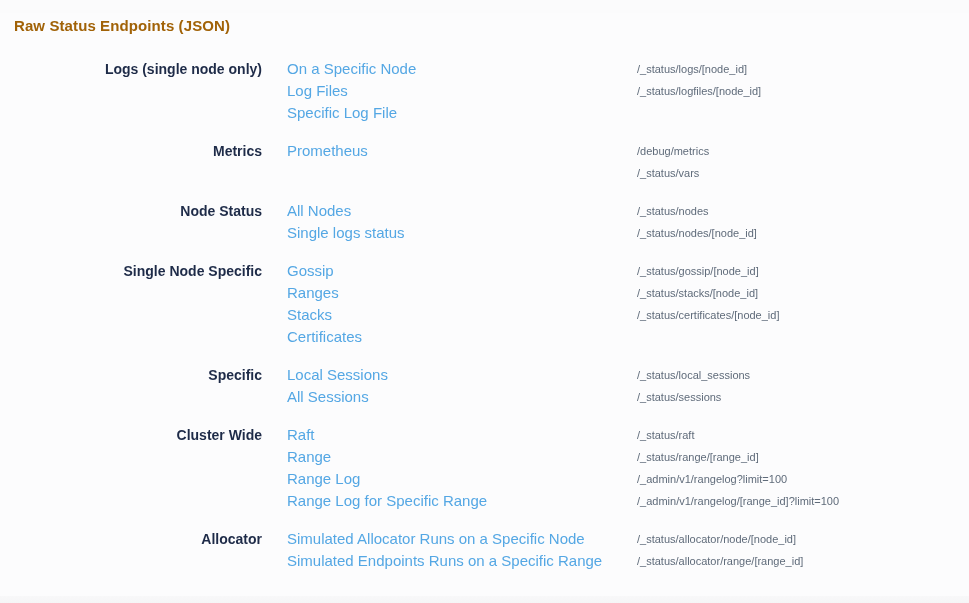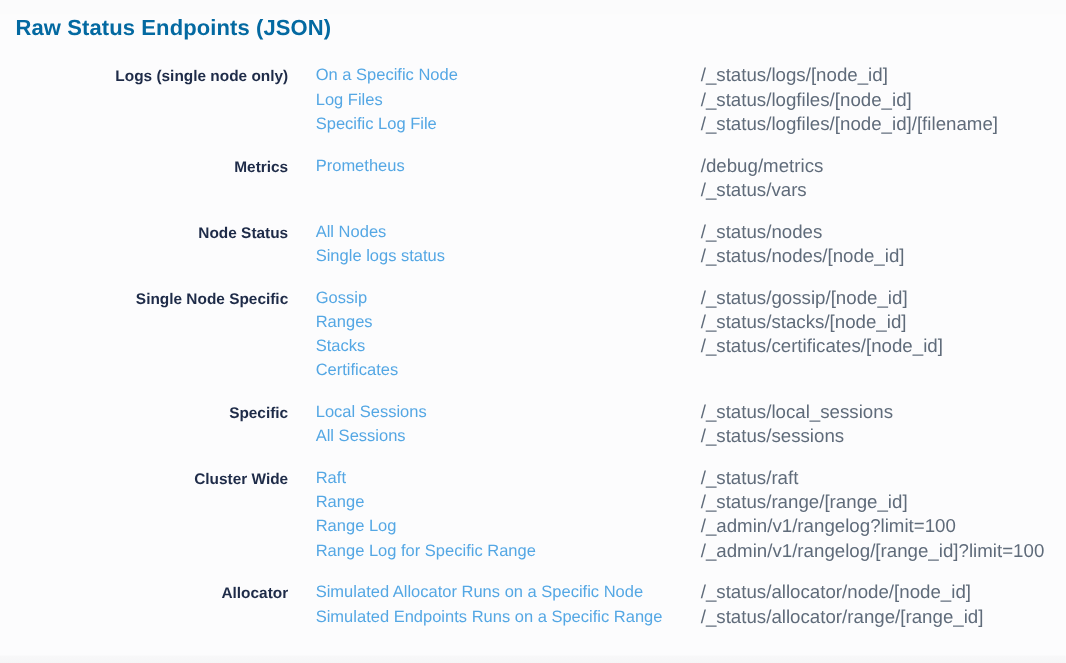--- a/index.html
+++ b/index.html
@@ -11,25 +11,25 @@
     background: #fbfbfc;
   }
   .page {
     position: relative;
     width: 969px;
     height: 603px;
     background: #fcfcfd;
   }
   .title {
     margin: 13px 16px 0 14px;
-    font-size: 20px;
+    font-size: 15px;
     line-height: 26px;
     font-weight: 700;
     letter-spacing: 0.1px;
-    color: #0369a1;
+    color: #a16207;
   }
   .groups {
     margin-top: 19px;
   }
   .group {
     display: grid;
     grid-template-columns: 287px 350px auto;
     margin-bottom: 16px;
   }
   .cat {
@@ -43,21 +43,21 @@
   .links .link {
     display: block;
     font-size: 15px;
     line-height: 22px;
     color: #54a7e4;
     text-decoration: none;
     cursor: pointer;
   }
   .paths .path {
     display: block;
-    font-size: 17px;
+    font-size: 11px;
     line-height: 22px;
     color: #5f6b7a;
   }
   .footer-strip {
     position: absolute;
     left: 0;
     bottom: 0;
     width: 100%;
     height: 20px;
     background: linear-gradient(#f8f8f9, #f0f0f2);
@@ -72,21 +72,20 @@
   <div class="group">
     <div class="cat">Logs (single node only)</div>
     <div class="links">
           <a class="link" href="#">On a Specific Node</a>
           <a class="link" href="#">Log Files</a>
           <a class="link" href="#">Specific Log File</a>
         </div>
     <div class="paths">
           <div class="path">/_status/logs/[node_id]</div>
           <div class="path">/_status/logfiles/[node_id]</div>
-          <div class="path">/_status/logfiles/[node_id]/[filename]</div>
         </div>
   </div>
 
   <div class="group">
     <div class="cat">Metrics</div>
     <div class="links">
           <a class="link" href="#">Prometheus</a>
         </div>
     <div class="paths">
           <div class="path">/debug/metrics</div>

